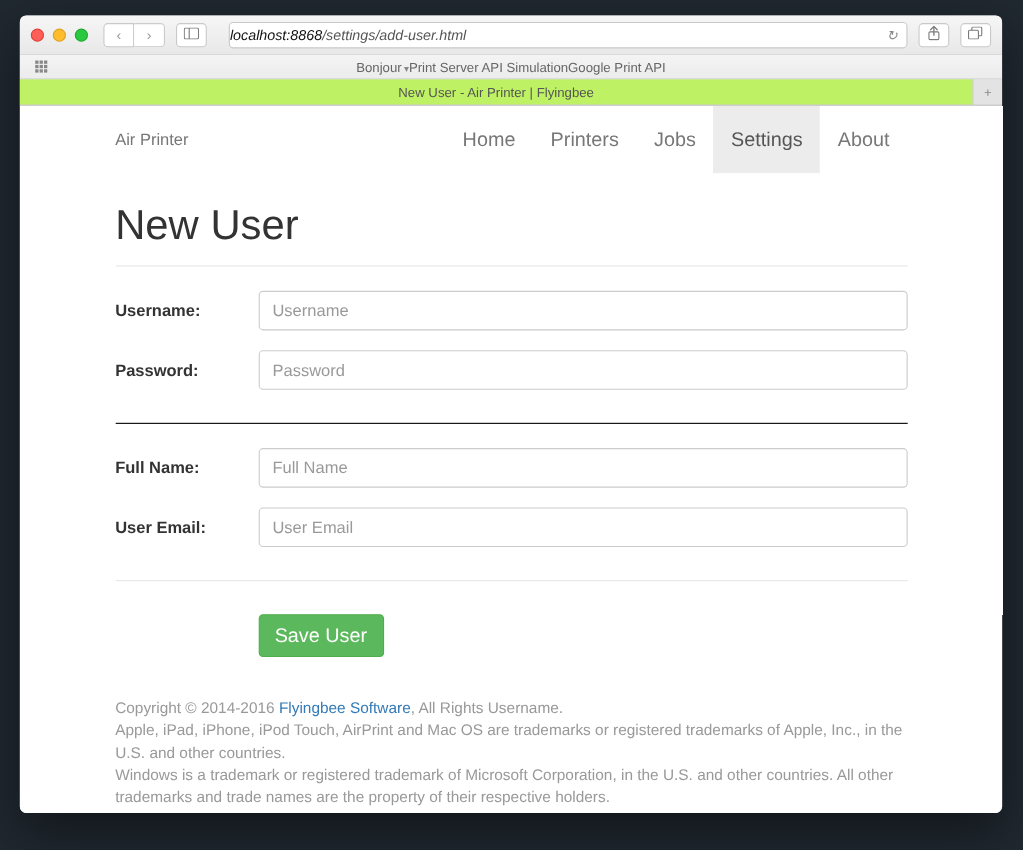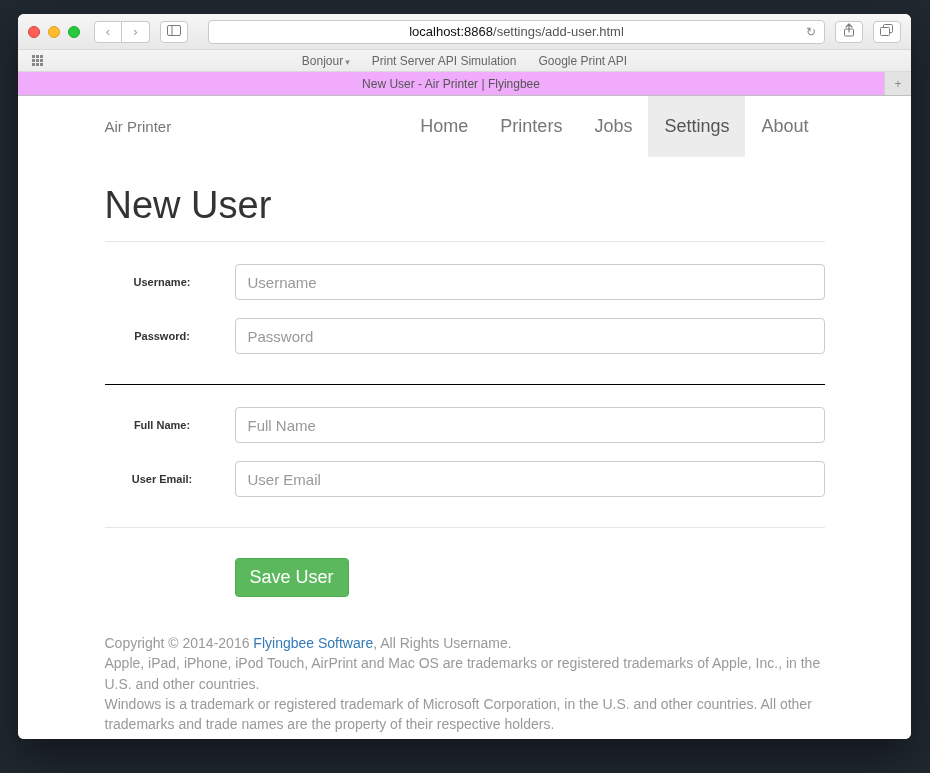--- a/index.html
+++ b/index.html
@@ -37,53 +37,53 @@
 }
 .navbtn.left{border-radius:4px 0 0 4px;}
 .navbtn.right{border-radius:0 4px 4px 0;border-left:none;}
 .sidebarbtn{
   width:28px;height:22px;background:#fff;border:1px solid #c9c9c9;border-radius:4px;
   display:flex;align-items:center;justify-content:center;color:#7a7a7a;font-size:11px;
   margin-right:10px;
 }
 .urlbar{
   flex:1;height:24px;background:#fff;border:1px solid #c9c9c9;border-radius:4px;
-  display:flex;align-items:center;justify-content:center;
-  font-size:13px;color:#555;margin:0 10px;position:relative;
+  display:flex;align-items:center;justify-content:flex-start;
+  font-size:13px;color:#555;margin:0 10px;position:relative;font-style:italic;
 }
 .urlbar .host{color:#111;}
 .urlbar .reload{position:absolute;right:8px;color:#8a8a8a;font-size:12px;}
 .right-tools{display:flex;gap:10px;}
 .toolbtn{
   width:28px;height:22px;background:#fff;border:1px solid #c9c9c9;border-radius:4px;
   display:flex;align-items:center;justify-content:center;color:#7a7a7a;font-size:12px;
 }
 
 .bookmarks{
   height:22px;background:linear-gradient(#f4f4f4,#ececec);
   border-bottom:1px solid #d9d9d9;
   display:flex;align-items:center;justify-content:center;
-  gap:22px;font-size:12px;color:#666;
+  font-size:12px;color:#666;
   position:relative;
   text-align:right;
 }
 .bookmarks .app-icon{position:absolute;left:14px;top:5px;width:12px;height:12px;
   display:grid;grid-template-columns:repeat(3,3px);grid-auto-rows:3px;gap:1px;}
 .bookmarks .app-icon span{background:#888;width:3px;height:3px;}
 .bk-item{cursor:default;}
 .bk-item .chev{font-size:9px;margin-left:2px;color:#888;}
 
 .tabbar{
   height:24px;background:#d5d5d5;
   display:flex;align-items:stretch;
   border-bottom:1px solid #bfbfbf;
   font-size:12px;color:#555;
 }
 .tab{
-  flex:1;background:#f0abfc;
+  flex:1;background:#bef264;
   display:flex;align-items:center;justify-content:center;
   border-right:1px solid #cfcfcf;
 }
 .newtab{
   width:26px;display:flex;align-items:center;justify-content:center;
   color:#888;background:#e3e3e3;
 }
 
 .page { background:#fff; height:calc(100% - 82px); overflow:auto;}
 .container{ max-width:740px; margin:0 auto; padding:0 10px;}
@@ -96,22 +96,22 @@
 .page-tabs .pt{
   padding:20px 16px;font-size:18px;color:#777;
 }
 .page-tabs .pt.active{background:#ececec;color:#555;}
 h1.page-title{
   font-size:38px;font-weight:500;color:#333;margin:28px 0 14px;
 }
 hr.sep{border:none;border-top:1px solid #e6e6e6;margin:10px 0 22px;}
 .form-row{display:flex;align-items:center;margin-bottom:18px;}
 .form-row label{
-  width:115px;text-align:center;margin-right:15px;
-  font-size:11px;font-weight:700;color:#333;
+  width:115px;text-align:left;margin-right:15px;
+  font-size:15px;font-weight:700;color:#333;
 }
 .form-row input{
   flex:1;height:36px;border:1px solid #ccc;border-radius:4px;
   padding:0 12px;font-size:15px;color:#555;background:#fff;
 }
 .form-row input::placeholder{color:#999;}
 .btn-row{margin-left:130px;margin-top:8px;margin-bottom:36px;}
 .btn-save{
   background:#5cb85c;color:#fff;border:1px solid #4cae4c;border-radius:4px;
   padding:8px 14px;font-size:18px;

